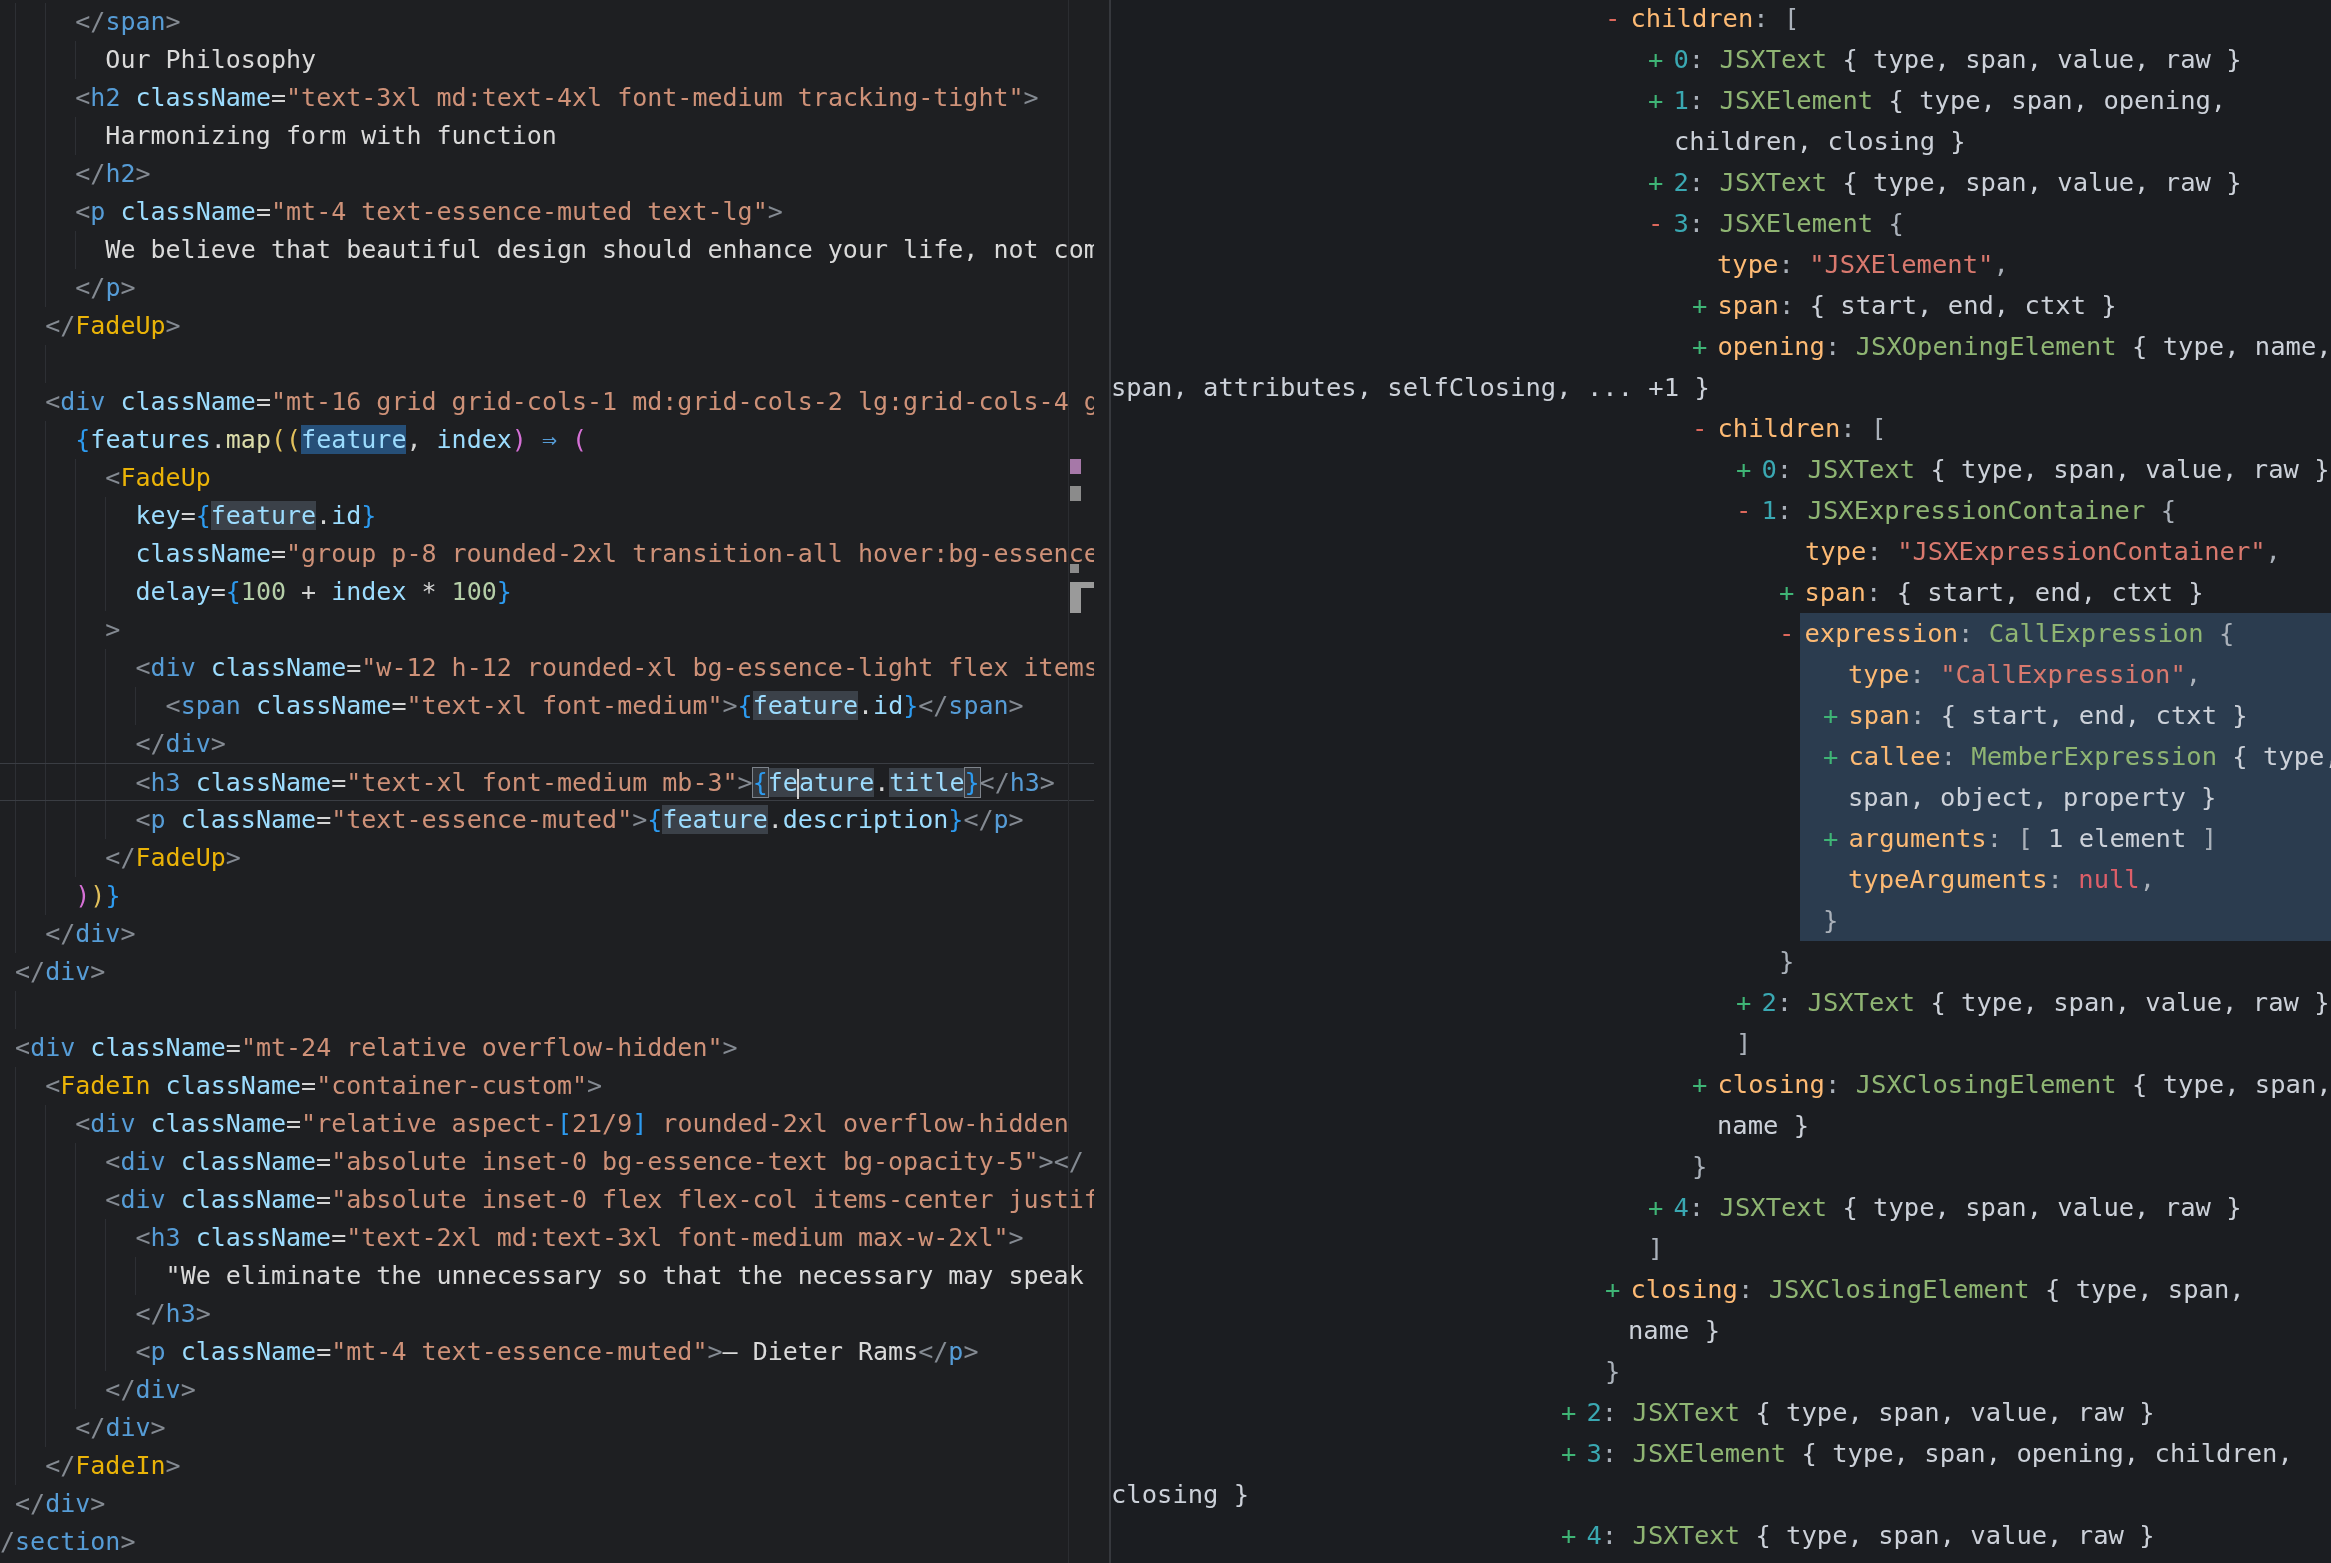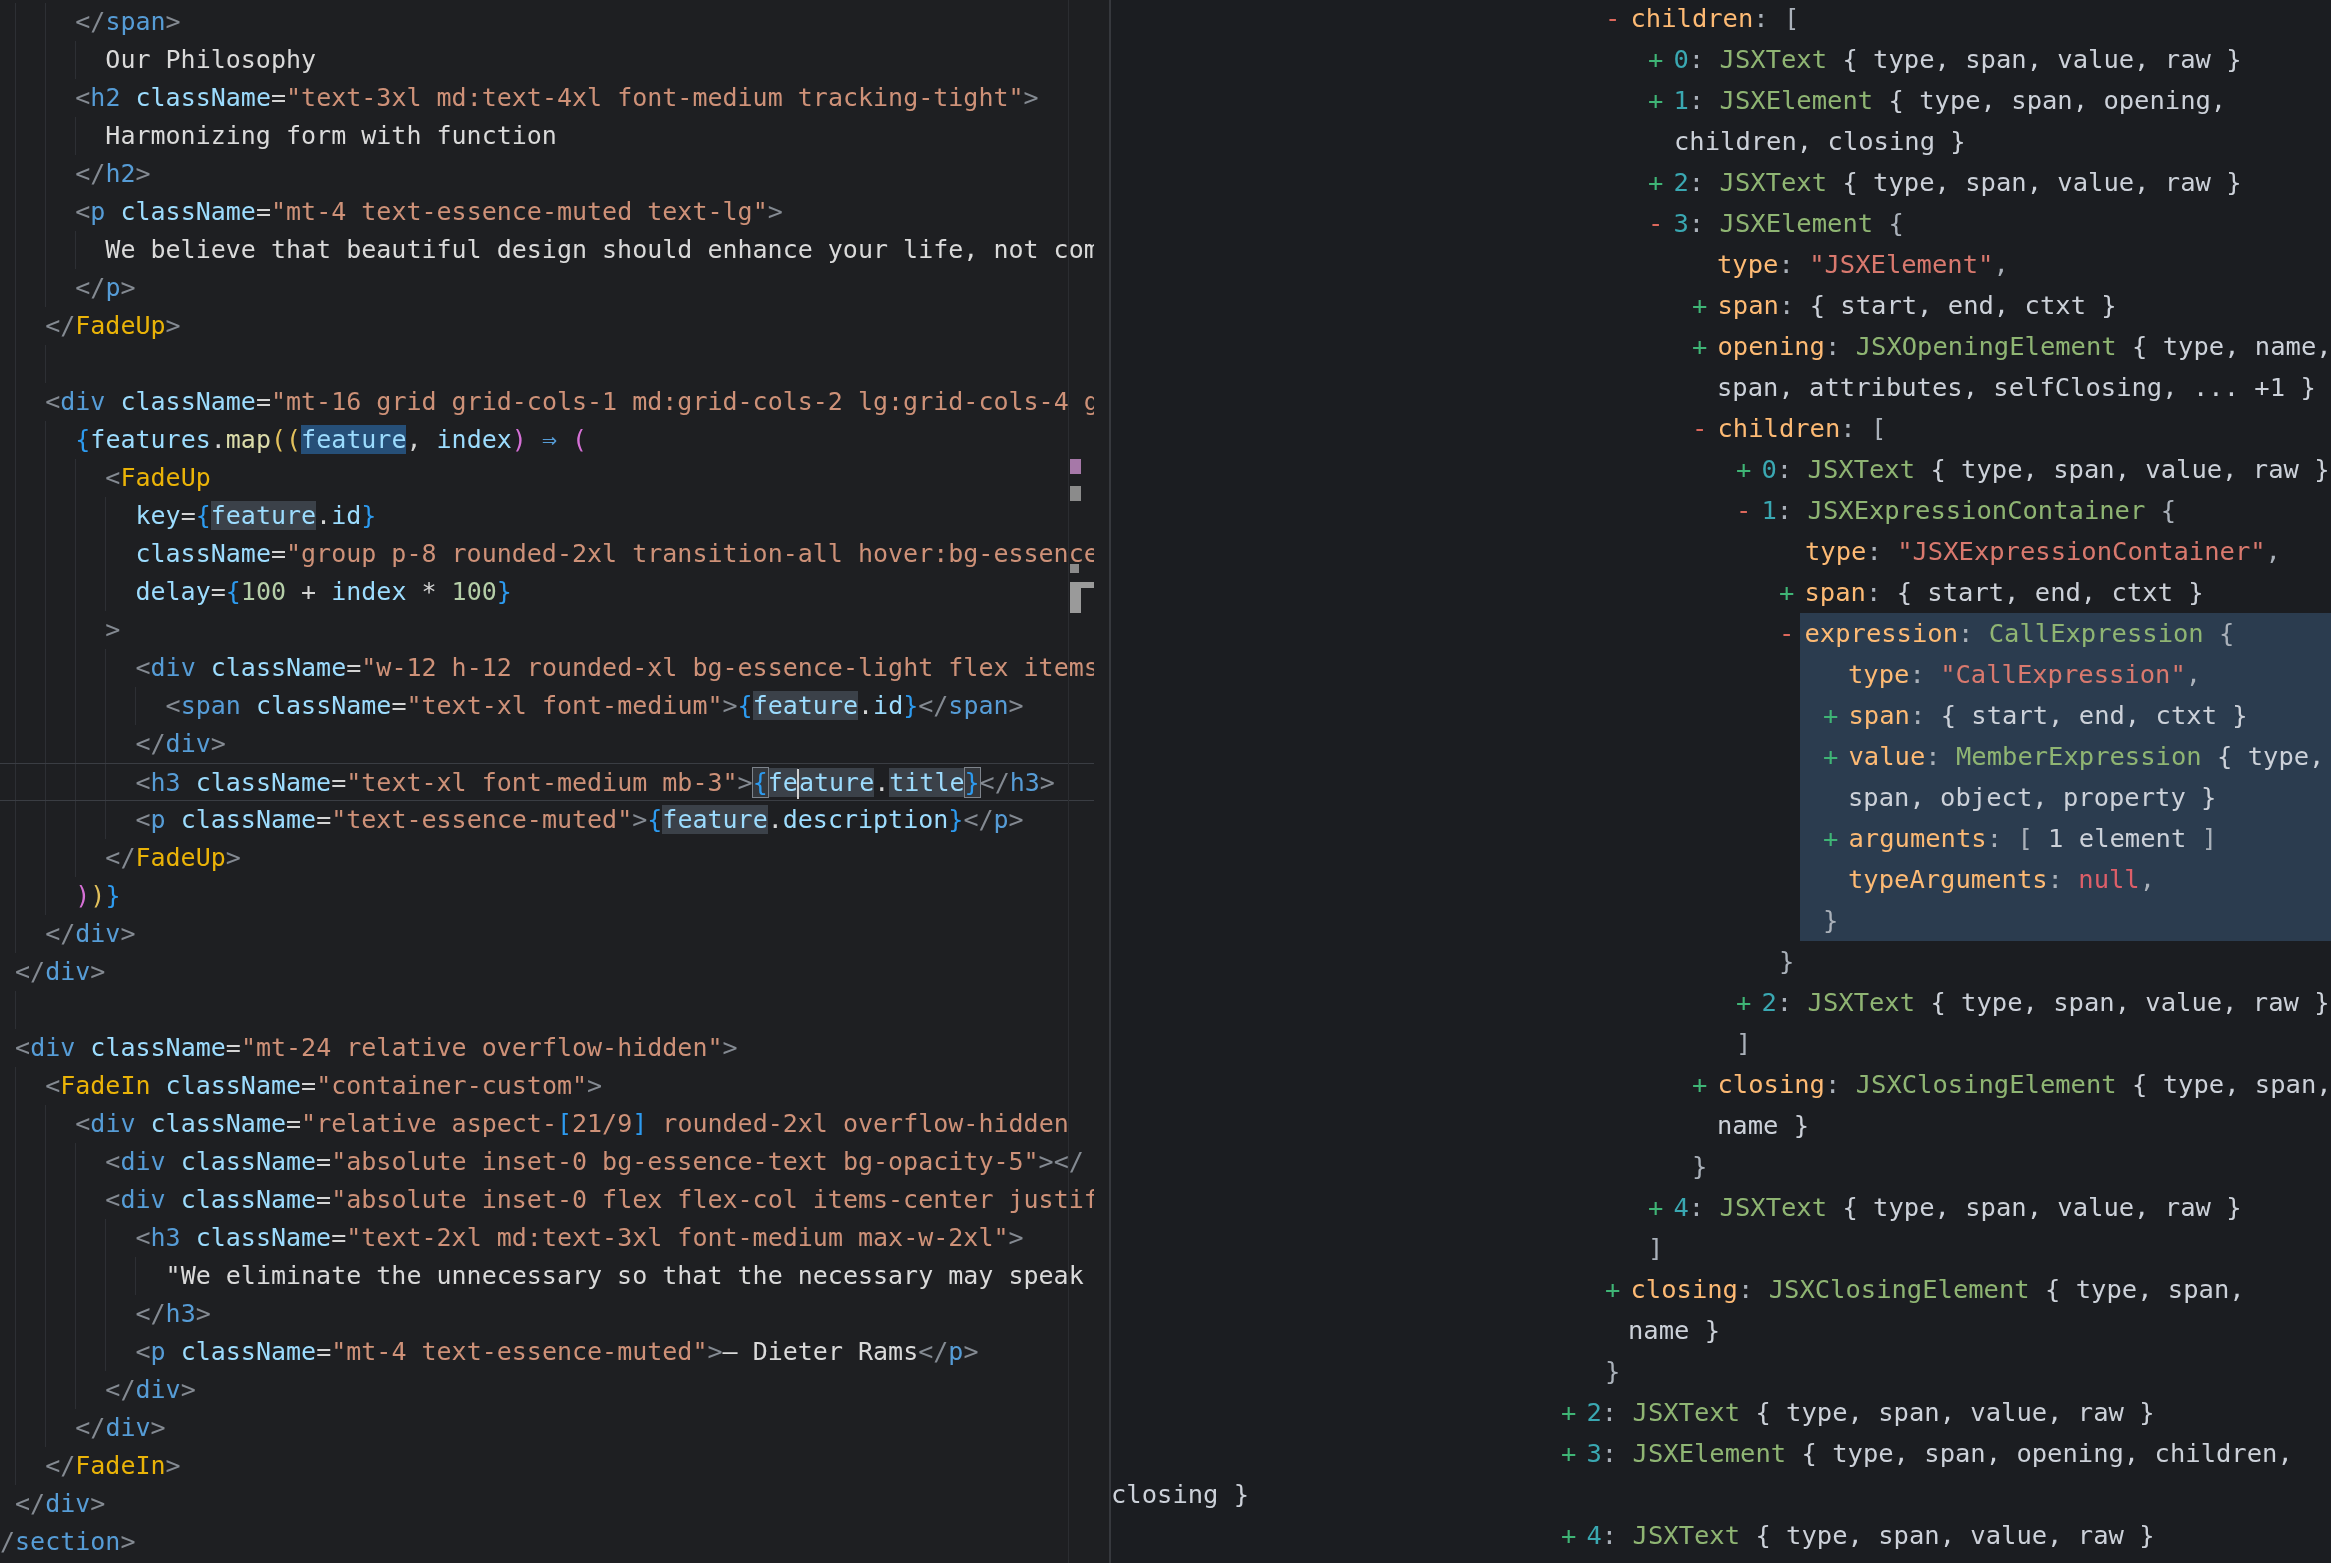--- a/index.html
+++ b/index.html
@@ -130,30 +130,30 @@
   <div class="ast-lines">
       <div class="ast-line" style="padding-left: 494px;"><span class="marker r-minus">-</span><span class="r-key">children</span><span class="r-pn">: [</span></div>
       <div class="ast-line" style="padding-left: 537px;"><span class="marker r-plus">+</span><span class="r-idx">0</span><span class="r-pn">: </span><span class="r-node">JSXText</span><span class="r-pn"> </span><span class="r-sum">{ type, span, value, raw }</span></div>
       <div class="ast-line" style="padding-left: 537px;"><span class="marker r-plus">+</span><span class="r-idx">1</span><span class="r-pn">: </span><span class="r-node">JSXElement</span><span class="r-pn"> </span><span class="r-sum">{ type, span, opening,</span></div>
       <div class="ast-line" style="padding-left: 563px;"><span class="r-sum">children, closing }</span></div>
       <div class="ast-line" style="padding-left: 537px;"><span class="marker r-plus">+</span><span class="r-idx">2</span><span class="r-pn">: </span><span class="r-node">JSXText</span><span class="r-pn"> </span><span class="r-sum">{ type, span, value, raw }</span></div>
       <div class="ast-line" style="padding-left: 537px;"><span class="marker r-minus">-</span><span class="r-idx">3</span><span class="r-pn">: </span><span class="r-node">JSXElement</span><span class="r-pn"> {</span></div>
       <div class="ast-line" style="padding-left: 606px;"><span class="r-key">type</span><span class="r-pn">: </span><span class="r-str">"JSXElement"</span><span class="r-pn">,</span></div>
       <div class="ast-line" style="padding-left: 581px;"><span class="marker r-plus">+</span><span class="r-key">span</span><span class="r-pn">: </span><span class="r-sum">{ start, end, ctxt }</span></div>
       <div class="ast-line" style="padding-left: 581px;"><span class="marker r-plus">+</span><span class="r-key">opening</span><span class="r-pn">: </span><span class="r-node">JSXOpeningElement</span><span class="r-pn"> </span><span class="r-sum">{ type, name,</span></div>
-      <div class="ast-line" style="padding-left: 606px;"><span class="r-sum">span, attributes, selfClosing, ... +1 }</span></div>
+      <div class="ast-line" style=""><span class="r-sum">span, attributes, selfClosing, ... +1 }</span></div>
       <div class="ast-line" style="padding-left: 581px;"><span class="marker r-minus">-</span><span class="r-key">children</span><span class="r-pn">: [</span></div>
       <div class="ast-line" style="padding-left: 625px;"><span class="marker r-plus">+</span><span class="r-idx">0</span><span class="r-pn">: </span><span class="r-node">JSXText</span><span class="r-pn"> </span><span class="r-sum">{ type, span, value, raw }</span></div>
       <div class="ast-line" style="padding-left: 625px;"><span class="marker r-minus">-</span><span class="r-idx">1</span><span class="r-pn">: </span><span class="r-node">JSXExpressionContainer</span><span class="r-pn"> {</span></div>
       <div class="ast-line" style="padding-left: 694px;"><span class="r-key">type</span><span class="r-pn">: </span><span class="r-str">"JSXExpressionContainer"</span><span class="r-pn">,</span></div>
       <div class="ast-line" style="padding-left: 668px;"><span class="marker r-plus">+</span><span class="r-key">span</span><span class="r-pn">: </span><span class="r-sum">{ start, end, ctxt }</span></div>
       <div class="ast-line hl" style="padding-left: 668px;"><span class="marker r-minus">-</span><span class="r-key">expression</span><span class="r-pn">: </span><span class="r-node">CallExpression</span><span class="r-pn"> {</span></div>
       <div class="ast-line hl" style="padding-left: 737px;"><span class="r-key">type</span><span class="r-pn">: </span><span class="r-str">"CallExpression"</span><span class="r-pn">,</span></div>
       <div class="ast-line hl" style="padding-left: 712px;"><span class="marker r-plus">+</span><span class="r-key">span</span><span class="r-pn">: </span><span class="r-sum">{ start, end, ctxt }</span></div>
-      <div class="ast-line hl" style="padding-left: 712px;"><span class="marker r-plus">+</span><span class="r-key">value</span><span class="r-pn">: </span><span class="r-node">MemberExpression</span><span class="r-pn"> </span><span class="r-sum">{ type,</span></div>
+      <div class="ast-line hl" style="padding-left: 712px;"><span class="marker r-plus">+</span><span class="r-key">callee</span><span class="r-pn">: </span><span class="r-node">MemberExpression</span><span class="r-pn"> </span><span class="r-sum">{ type,</span></div>
       <div class="ast-line hl" style="padding-left: 737px;"><span class="r-sum">span, object, property }</span></div>
       <div class="ast-line hl" style="padding-left: 712px;"><span class="marker r-plus">+</span><span class="r-key">arguments</span><span class="r-pn">: </span><span class="r-pn">[ </span><span class="r-sum">1 element</span><span class="r-pn"> ]</span></div>
       <div class="ast-line hl" style="padding-left: 737px;"><span class="r-key">typeArguments</span><span class="r-pn">: </span><span class="r-null">null</span><span class="r-pn">,</span></div>
       <div class="ast-line hl" style="padding-left: 712px;"><span class="r-pn">}</span></div>
       <div class="ast-line" style="padding-left: 668px;"><span class="r-pn">}</span></div>
       <div class="ast-line" style="padding-left: 625px;"><span class="marker r-plus">+</span><span class="r-idx">2</span><span class="r-pn">: </span><span class="r-node">JSXText</span><span class="r-pn"> </span><span class="r-sum">{ type, span, value, raw }</span></div>
       <div class="ast-line" style="padding-left: 625px;"><span class="r-pn">]</span></div>
       <div class="ast-line" style="padding-left: 581px;"><span class="marker r-plus">+</span><span class="r-key">closing</span><span class="r-pn">: </span><span class="r-node">JSXClosingElement</span><span class="r-pn"> </span><span class="r-sum">{ type, span,</span></div>
       <div class="ast-line" style="padding-left: 606px;"><span class="r-sum">name }</span></div>
       <div class="ast-line" style="padding-left: 581px;"><span class="r-pn">}</span></div>

